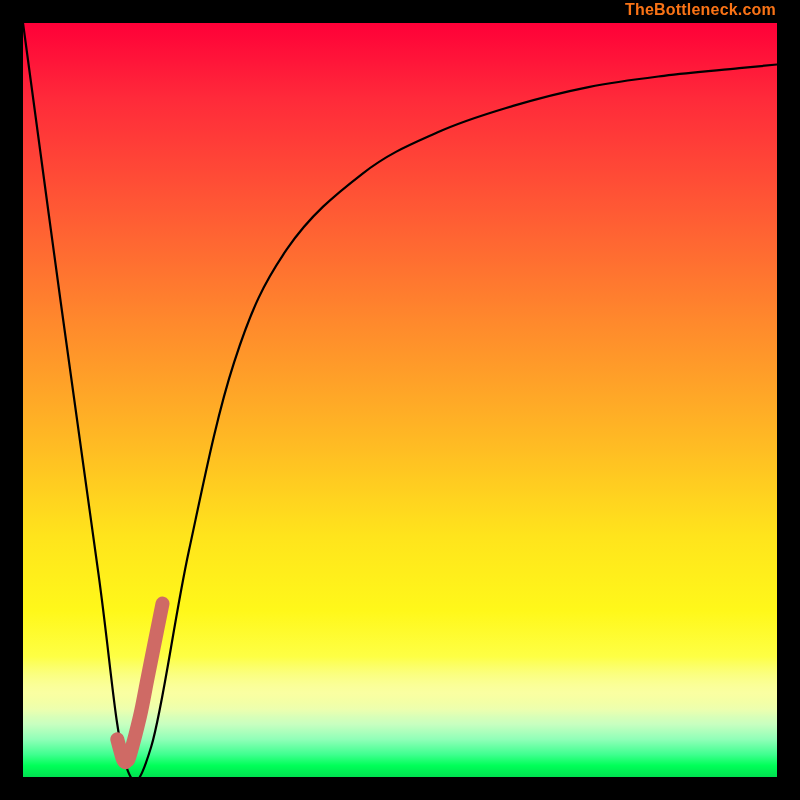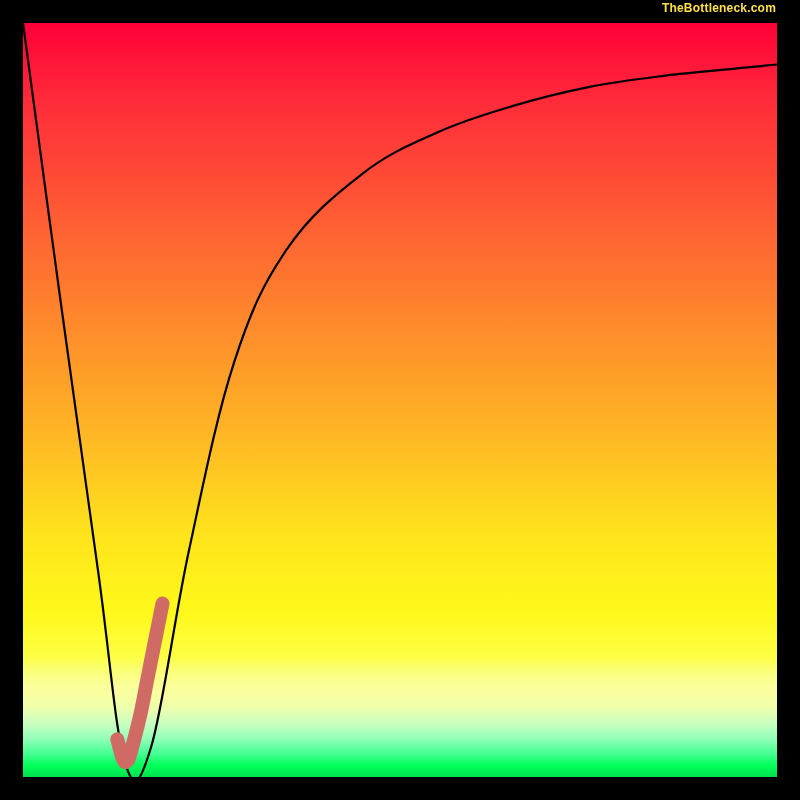--- a/index.html
+++ b/index.html
@@ -53,23 +53,23 @@
     right: 0;
     bottom: 60px;
     height: 60px;
     background: linear-gradient(to bottom, rgba(255,255,120,0) 0%, rgba(255,255,170,0.6) 60%, rgba(255,255,200,0.0) 100%);
   }
   .watermark {
     position: absolute;
     top: 1px;
     right: 24px;
     font-family: Arial, Helvetica, sans-serif;
-    font-size: 12px;
+    font-size: 16px;
     font-weight: 600;
-    color: #fde047;
+    color: #f97316;
     letter-spacing: 0.2px;
   }
   svg.curves {
     position: absolute;
     inset: 0;
   }
 </style>
 </head>
 <body>
 

